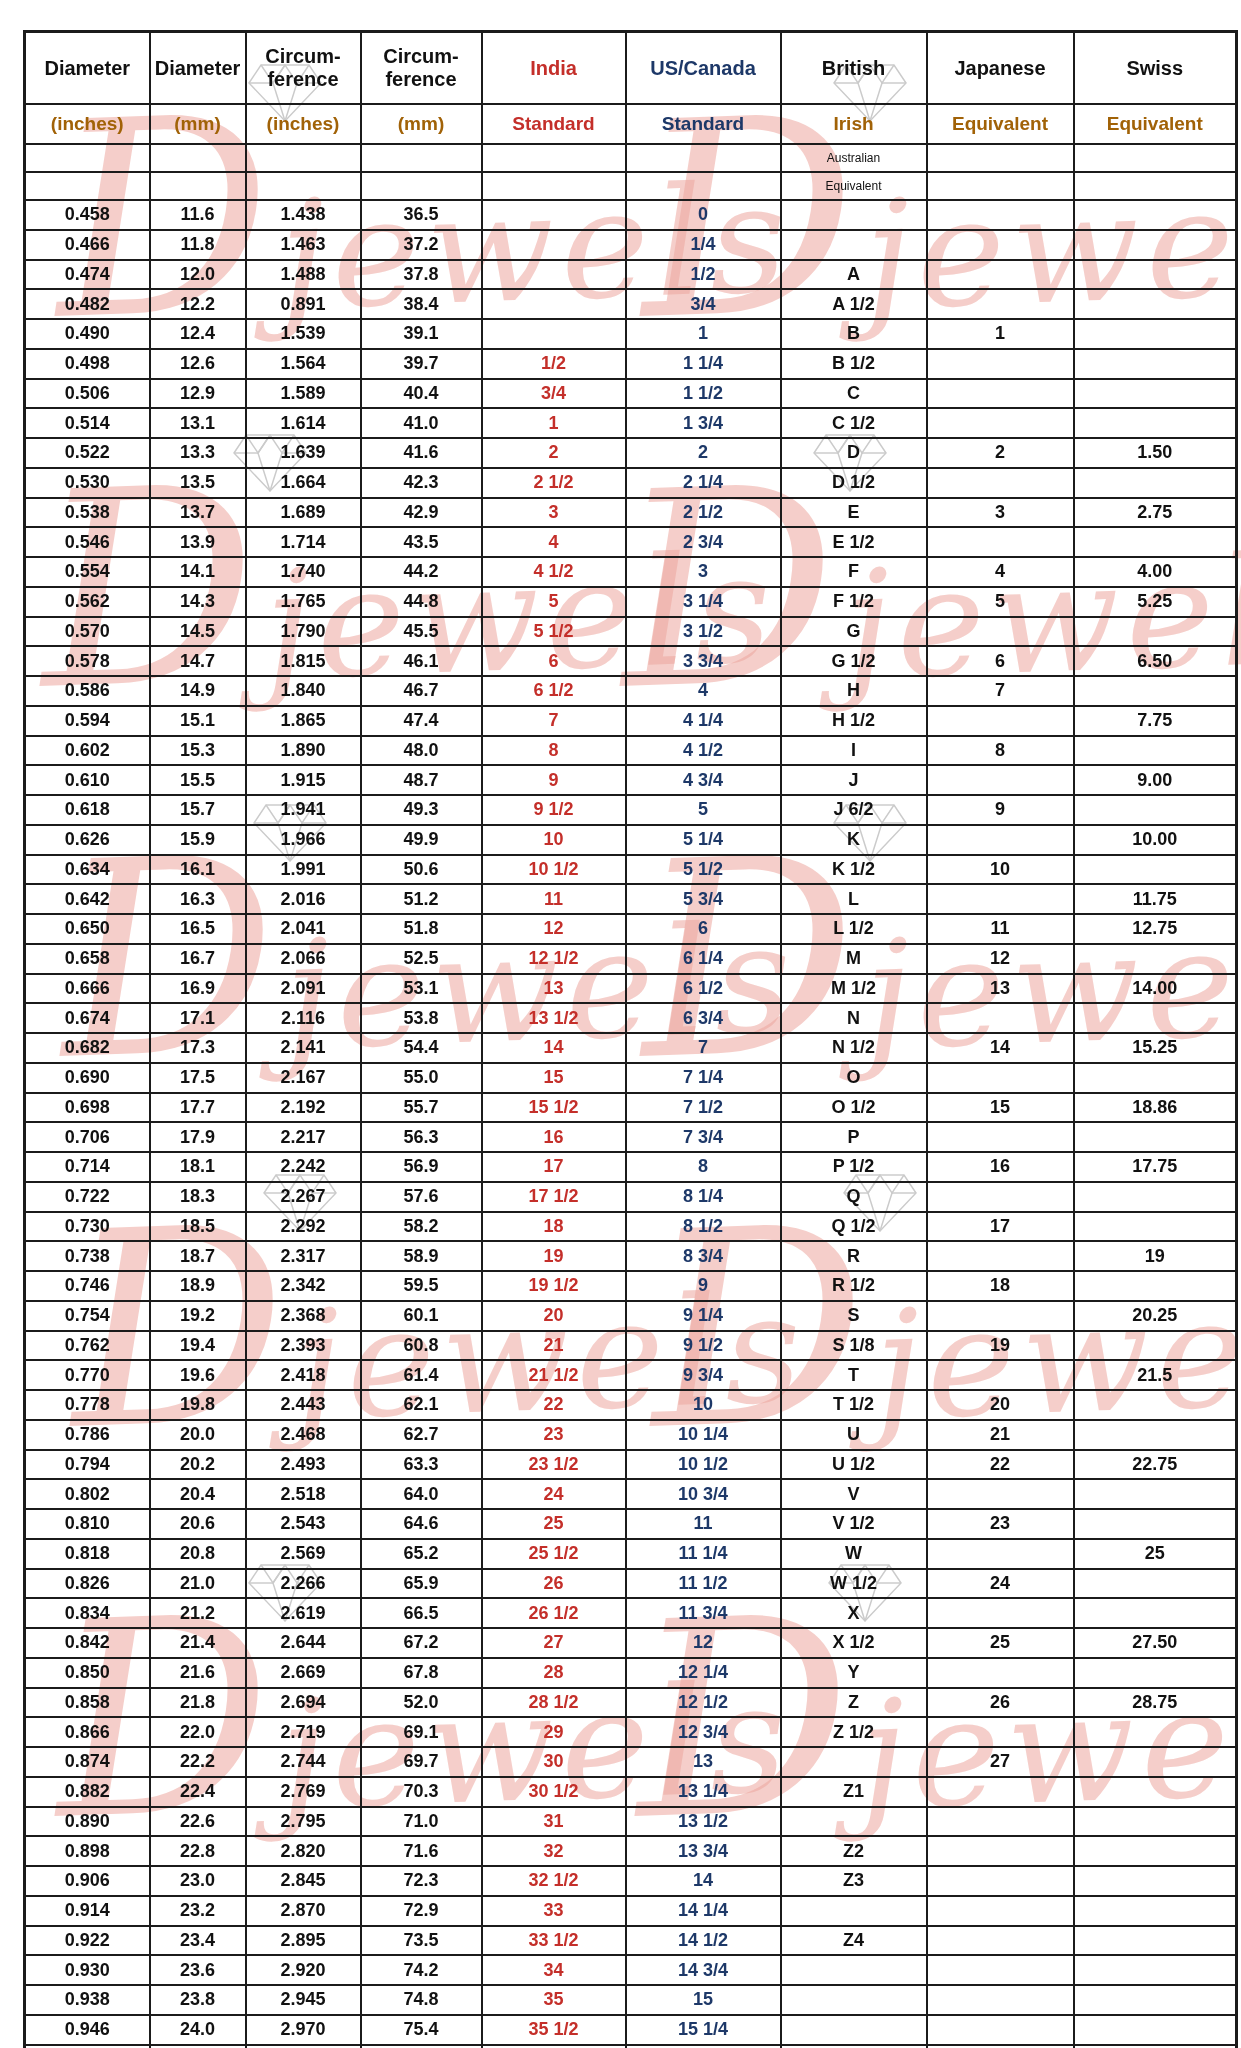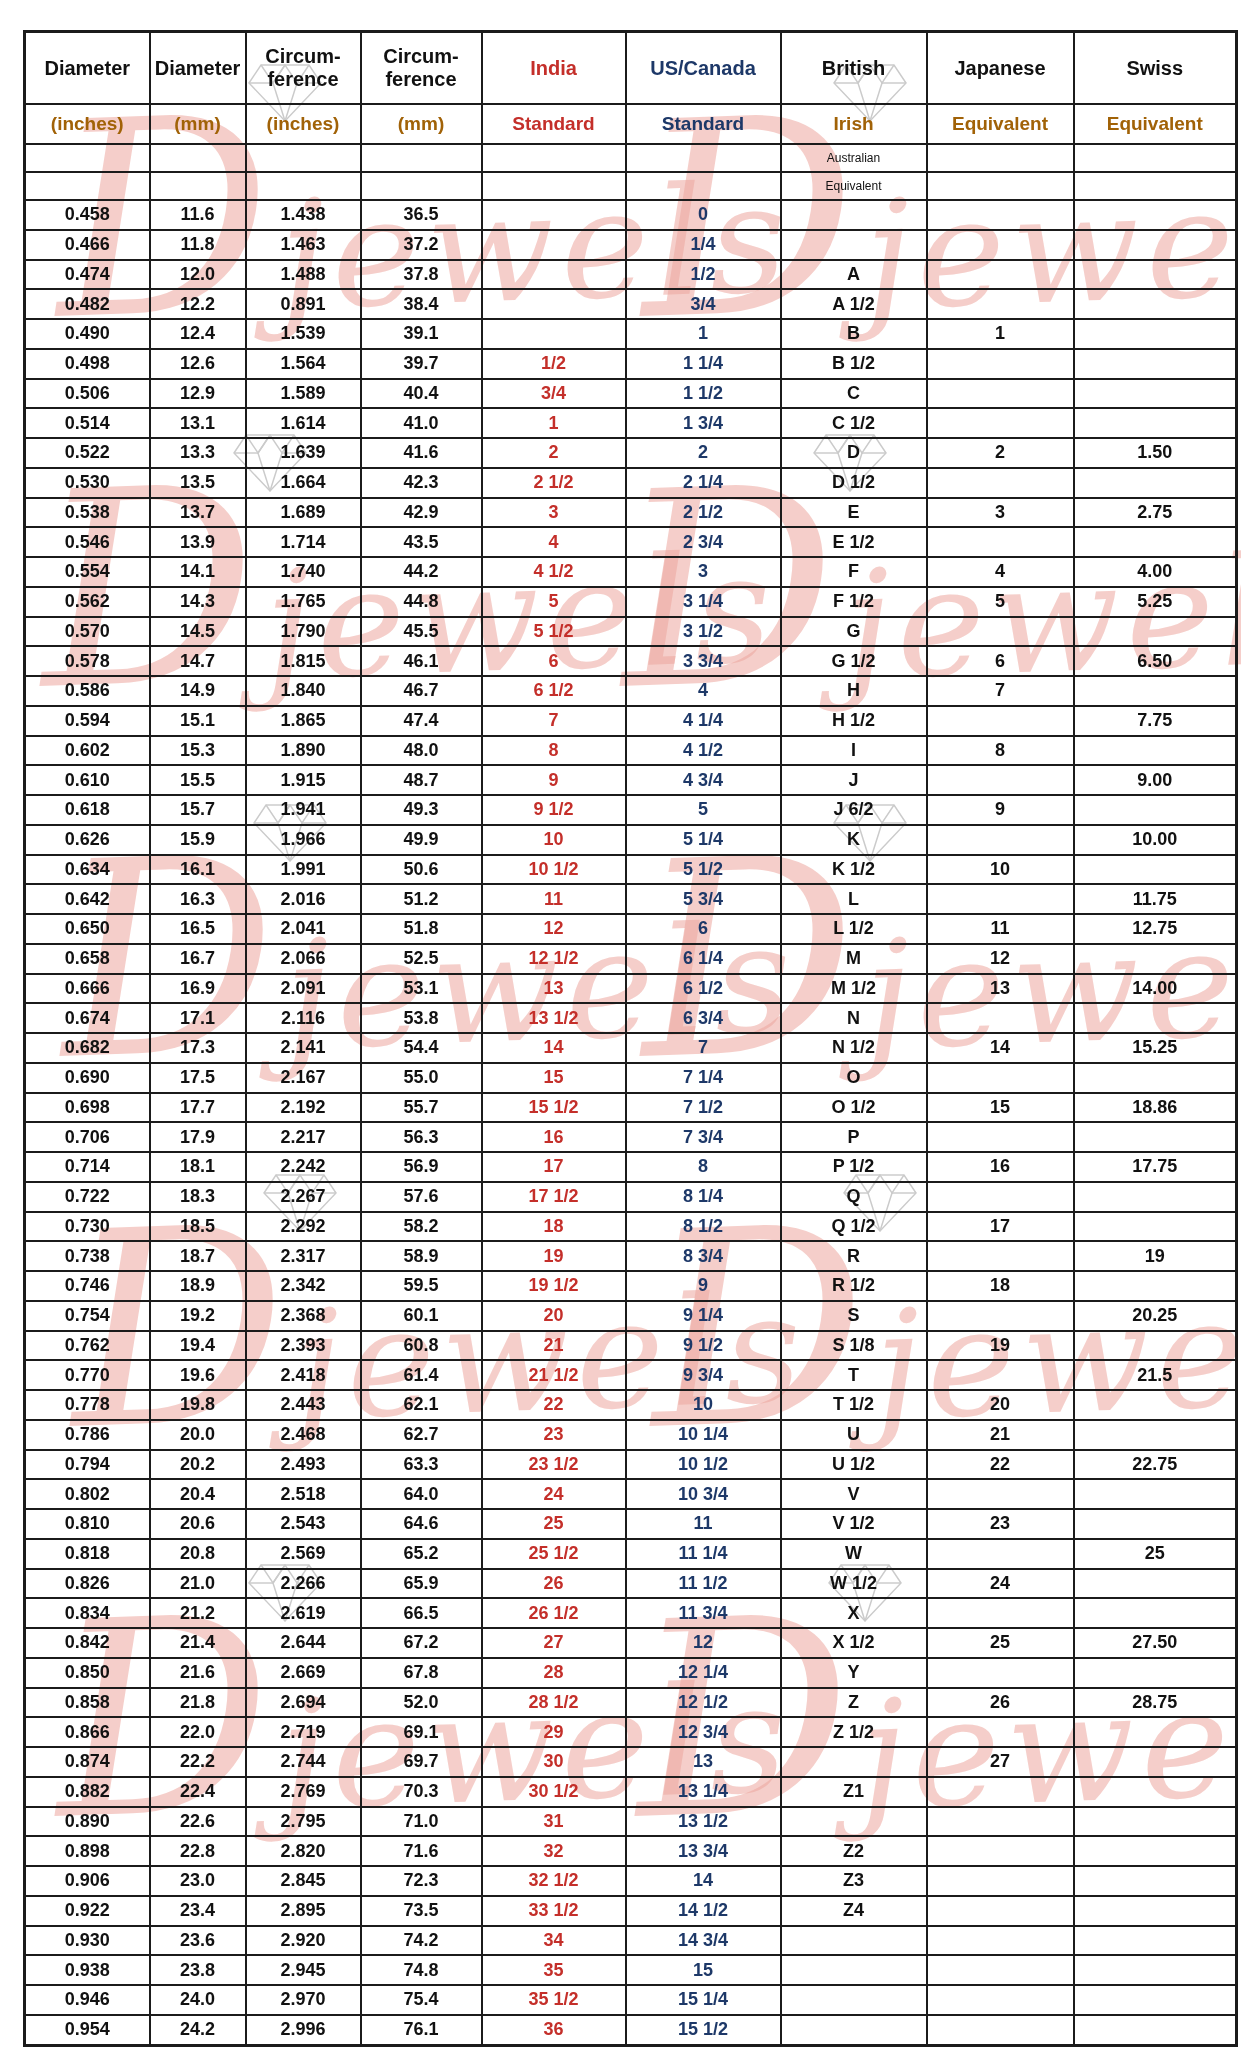--- a/index.html
+++ b/index.html
@@ -834,20 +834,31 @@
           <td>23.0</td>
           <td>2.845</td>
           <td>72.3</td>
           <td class="c-india">32 1/2</td>
           <td class="c-us">14</td>
           <td>Z3</td>
           <td></td>
           <td></td>
         </tr>
         <tr>
+          <td>0.914</td>
+          <td>23.2</td>
+          <td>2.870</td>
+          <td>72.9</td>
+          <td class="c-india">33</td>
+          <td class="c-us">14 1/4</td>
+          <td></td>
+          <td></td>
+          <td></td>
+        </tr>
+        <tr>
           <td>0.922</td>
           <td>23.4</td>
           <td>2.895</td>
           <td>73.5</td>
           <td class="c-india">33 1/2</td>
           <td class="c-us">14 1/2</td>
           <td>Z4</td>
           <td></td>
           <td></td>
         </tr>

